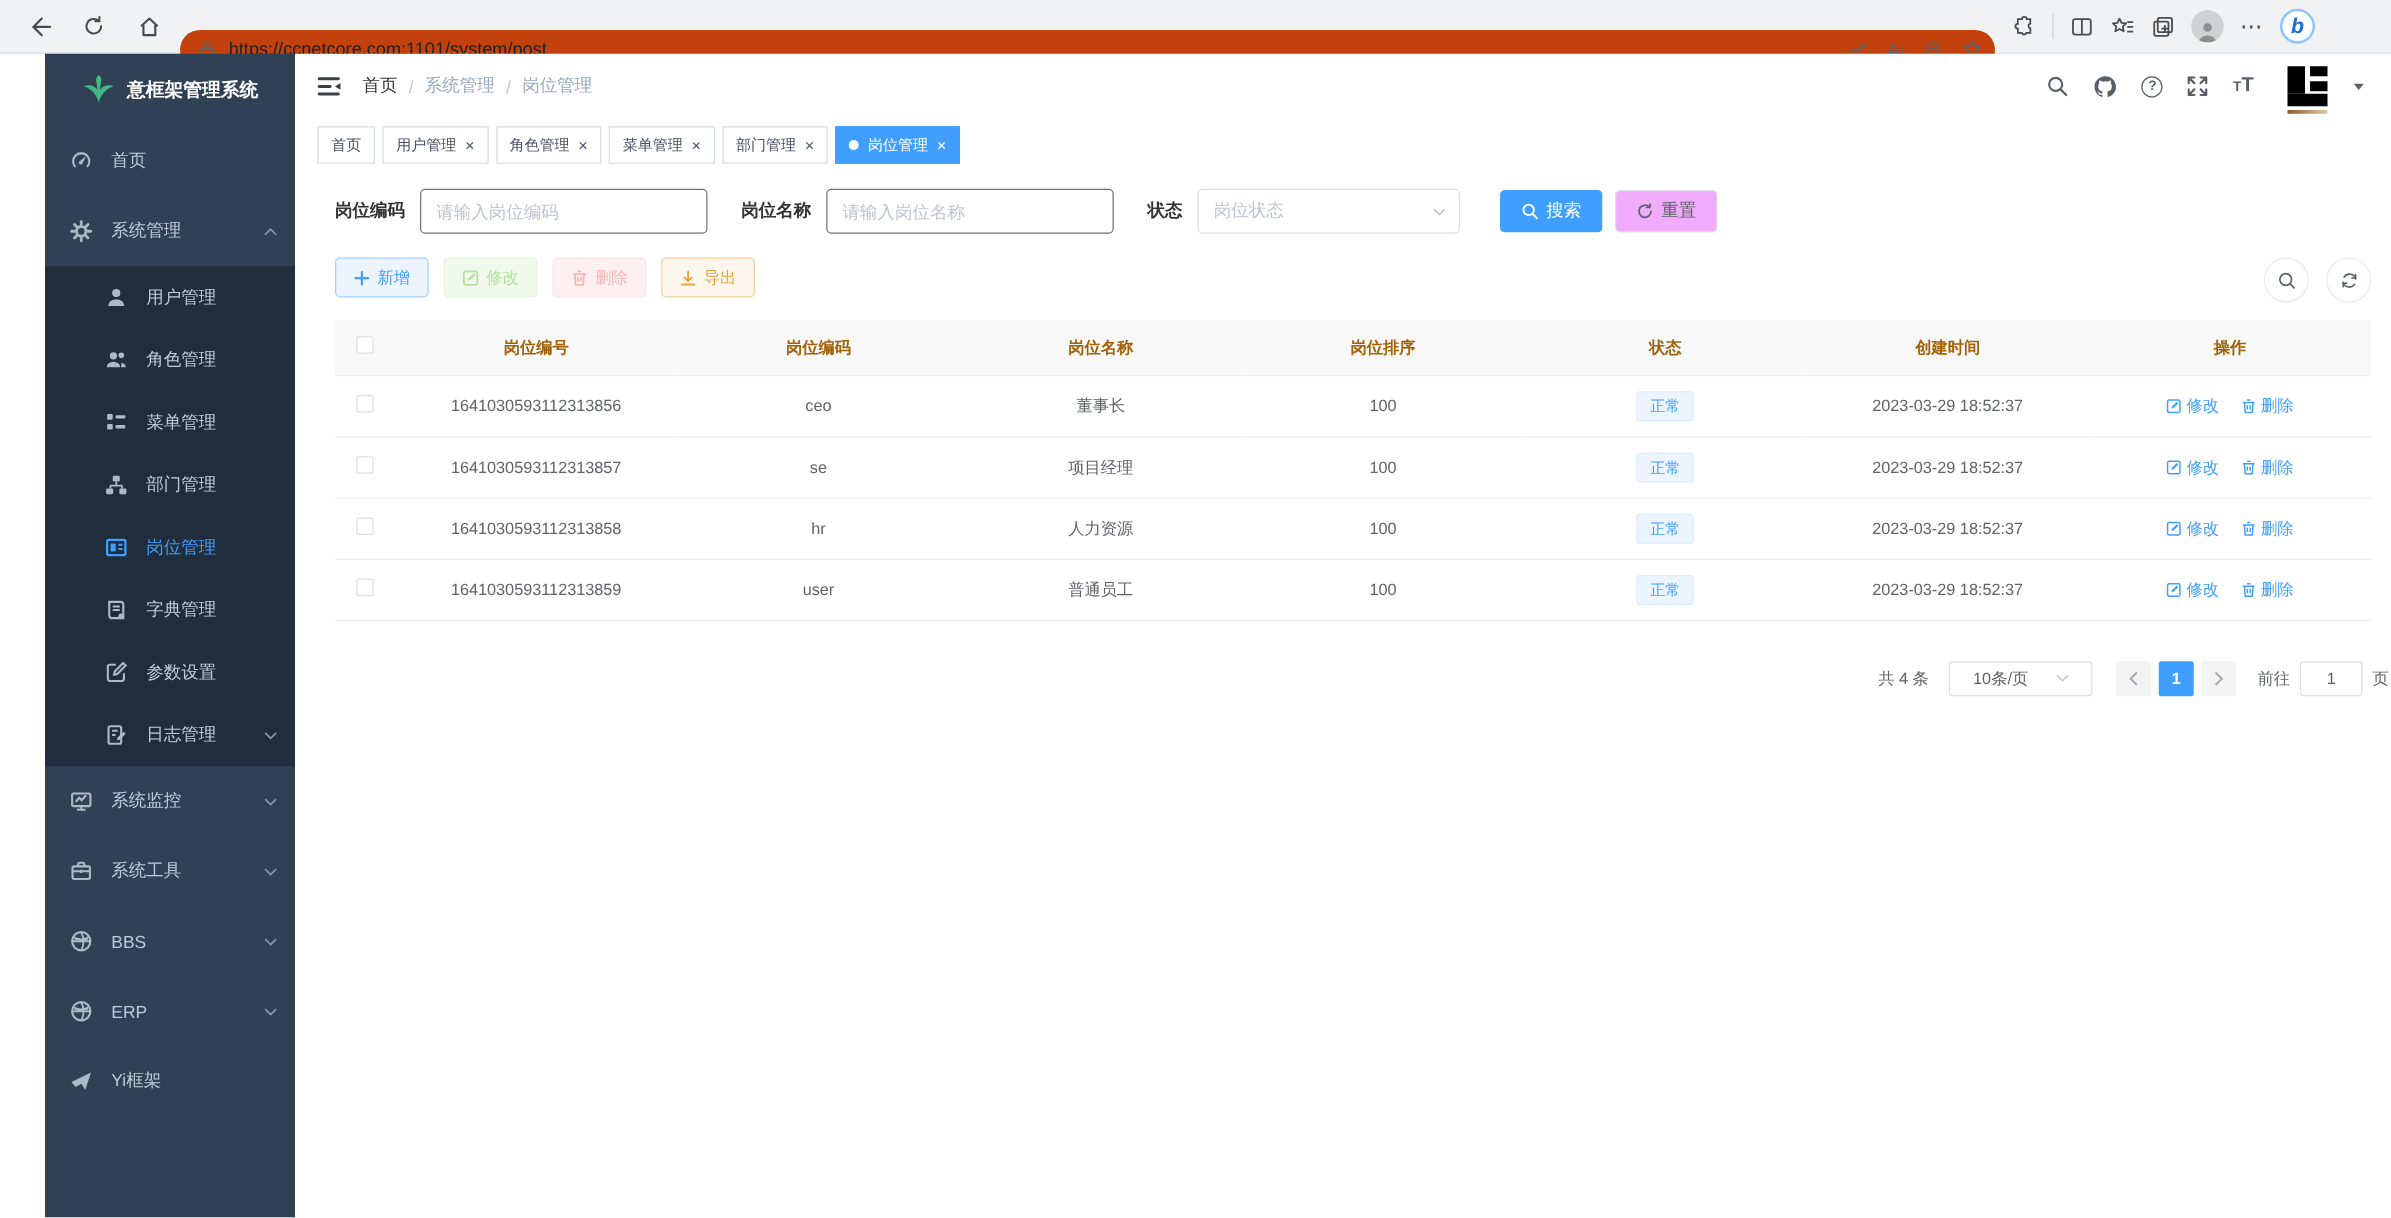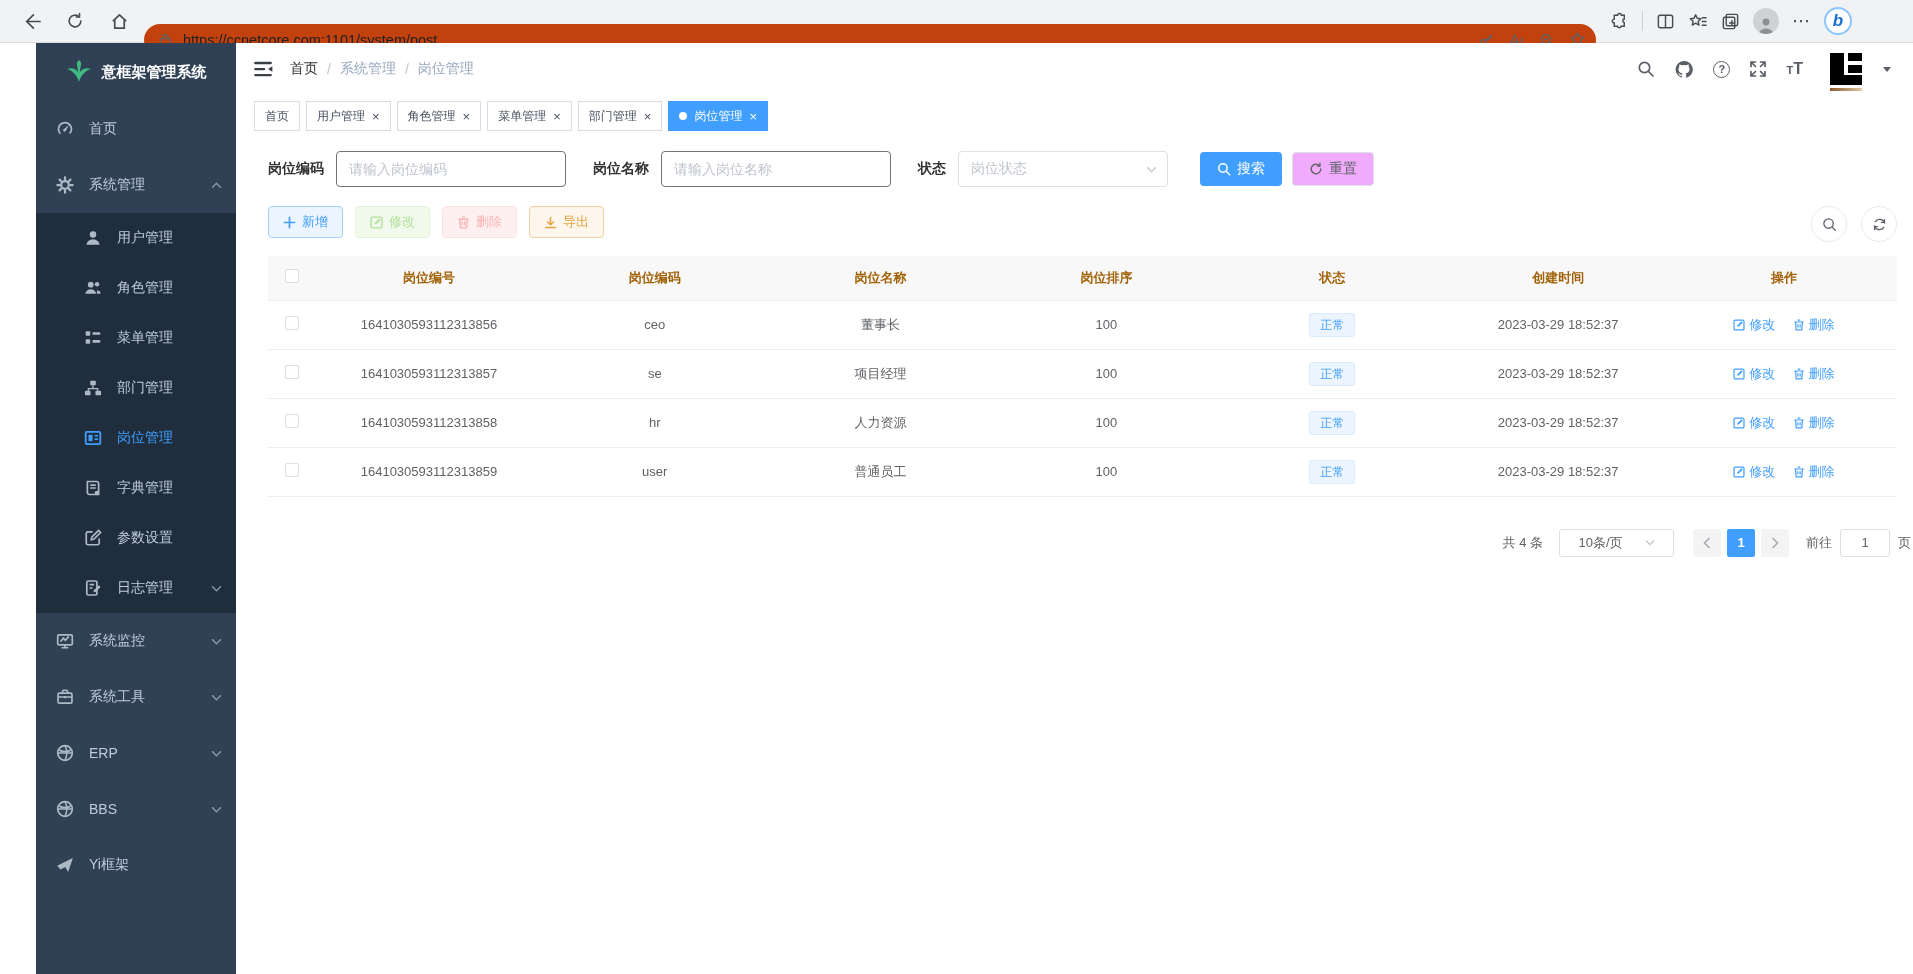--- a/index.html
+++ b/index.html
@@ -327,32 +327,32 @@
       <svg class="chev" width="11" height="7" viewBox="0 0 12 8" fill="none" stroke="currentColor" stroke-width="1.6">
           <path d="m1 1.5 5 5 5-5"></path>
         </svg>
     </div>
     <div class="m-item">
       <svg class="mi" viewBox="0 0 16 16" fill="currentColor">
           <circle cx="8" cy="8" r="6.5" fill="none" stroke="currentColor" stroke-width="1.5"></circle>
           <path d="M8 1.5c2 4 2 9 0 13M1.5 8h13" stroke="currentColor" stroke-width="1.3" fill="none"></path>
           <path d="M3 4.5c3 2 7 2 10 0v2c-3 1.6-7 1.6-10 0z"></path>
         </svg>
-      <span>ERP</span>
+      <span>BBS</span>
       <svg class="chev" width="11" height="7" viewBox="0 0 12 8" fill="none" stroke="currentColor" stroke-width="1.6">
           <path d="m1 1.5 5 5 5-5"></path>
         </svg>
     </div>
     <div class="m-item">
       <svg class="mi" viewBox="0 0 16 16" fill="currentColor">
           <circle cx="8" cy="8" r="6.5" fill="none" stroke="currentColor" stroke-width="1.5"></circle>
           <path d="M8 1.5c2 4 2 9 0 13M1.5 8h13" stroke="currentColor" stroke-width="1.3" fill="none"></path>
           <path d="M3 4.5c3 2 7 2 10 0v2c-3 1.6-7 1.6-10 0z"></path>
         </svg>
-      <span>BBS</span>
+      <span>ERP</span>
       <svg class="chev" width="11" height="7" viewBox="0 0 12 8" fill="none" stroke="currentColor" stroke-width="1.6">
           <path d="m1 1.5 5 5 5-5"></path>
         </svg>
     </div>
     <div class="m-item">
       <svg class="mi" viewBox="0 0 16 16" fill="currentColor">
           <path d="M1 8.6 15 1.8l-4.2 12.4-2.6-4.4L4 12z"></path>
         </svg>
       <span>Yi框架</span>
     </div>

